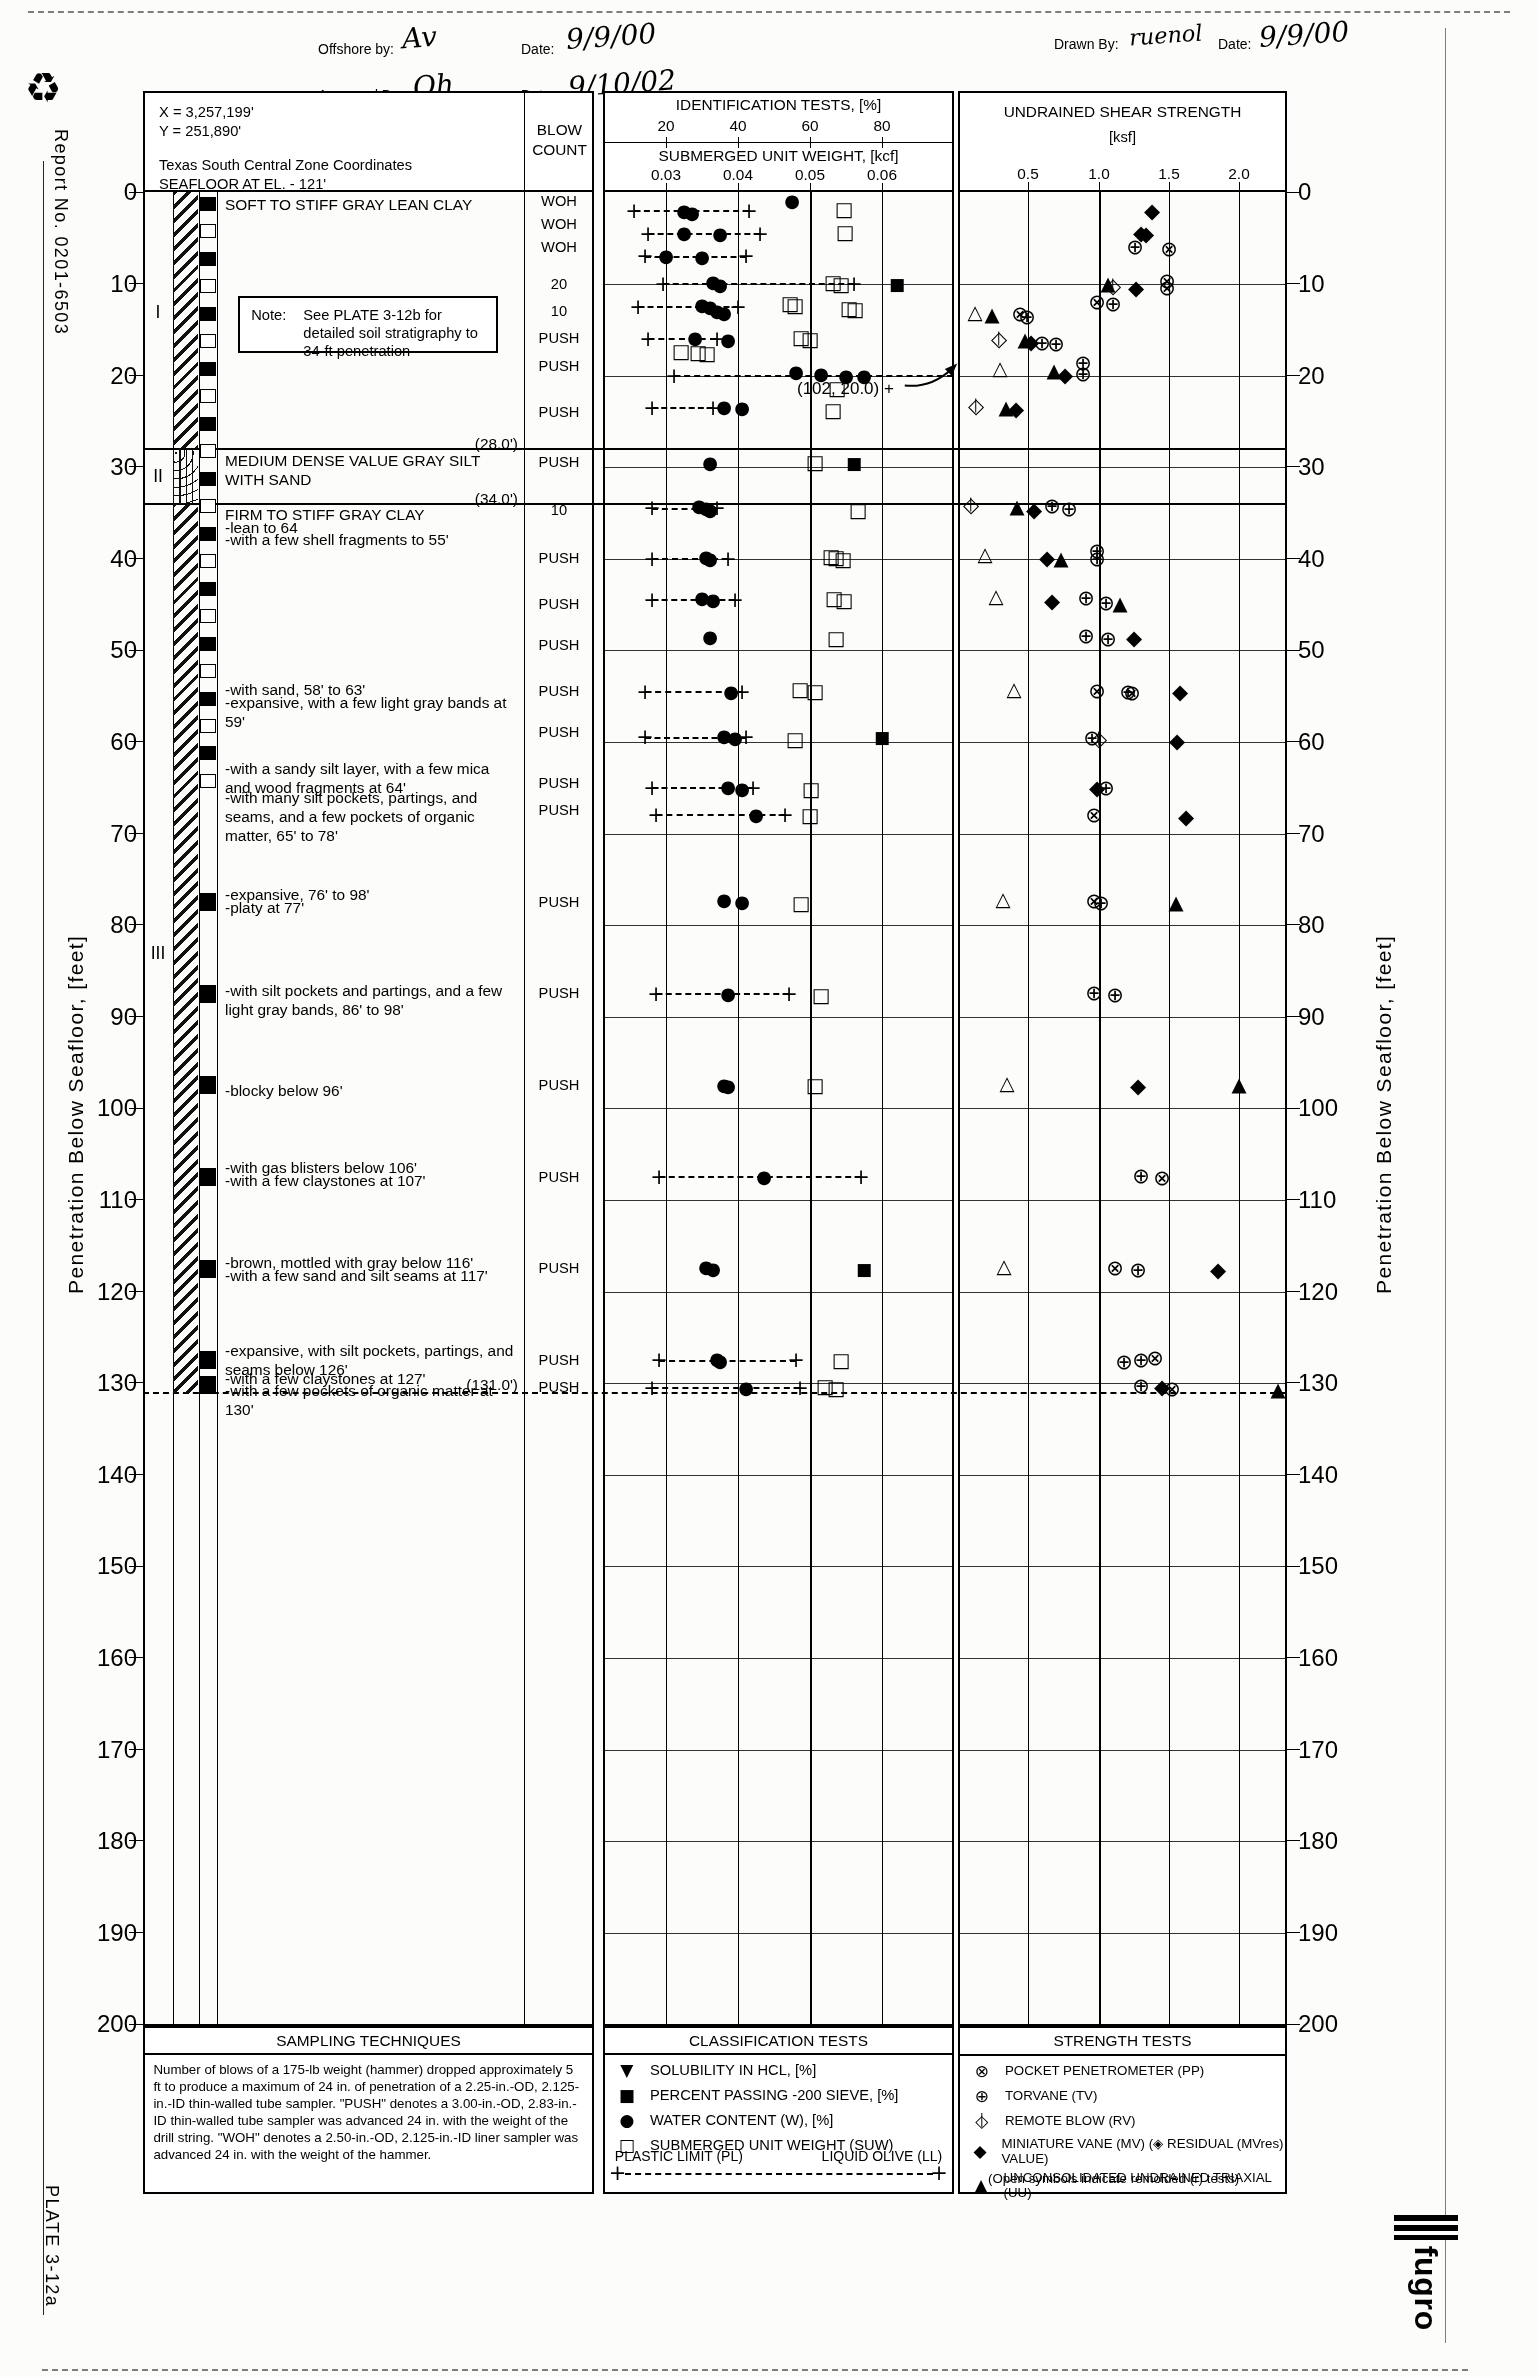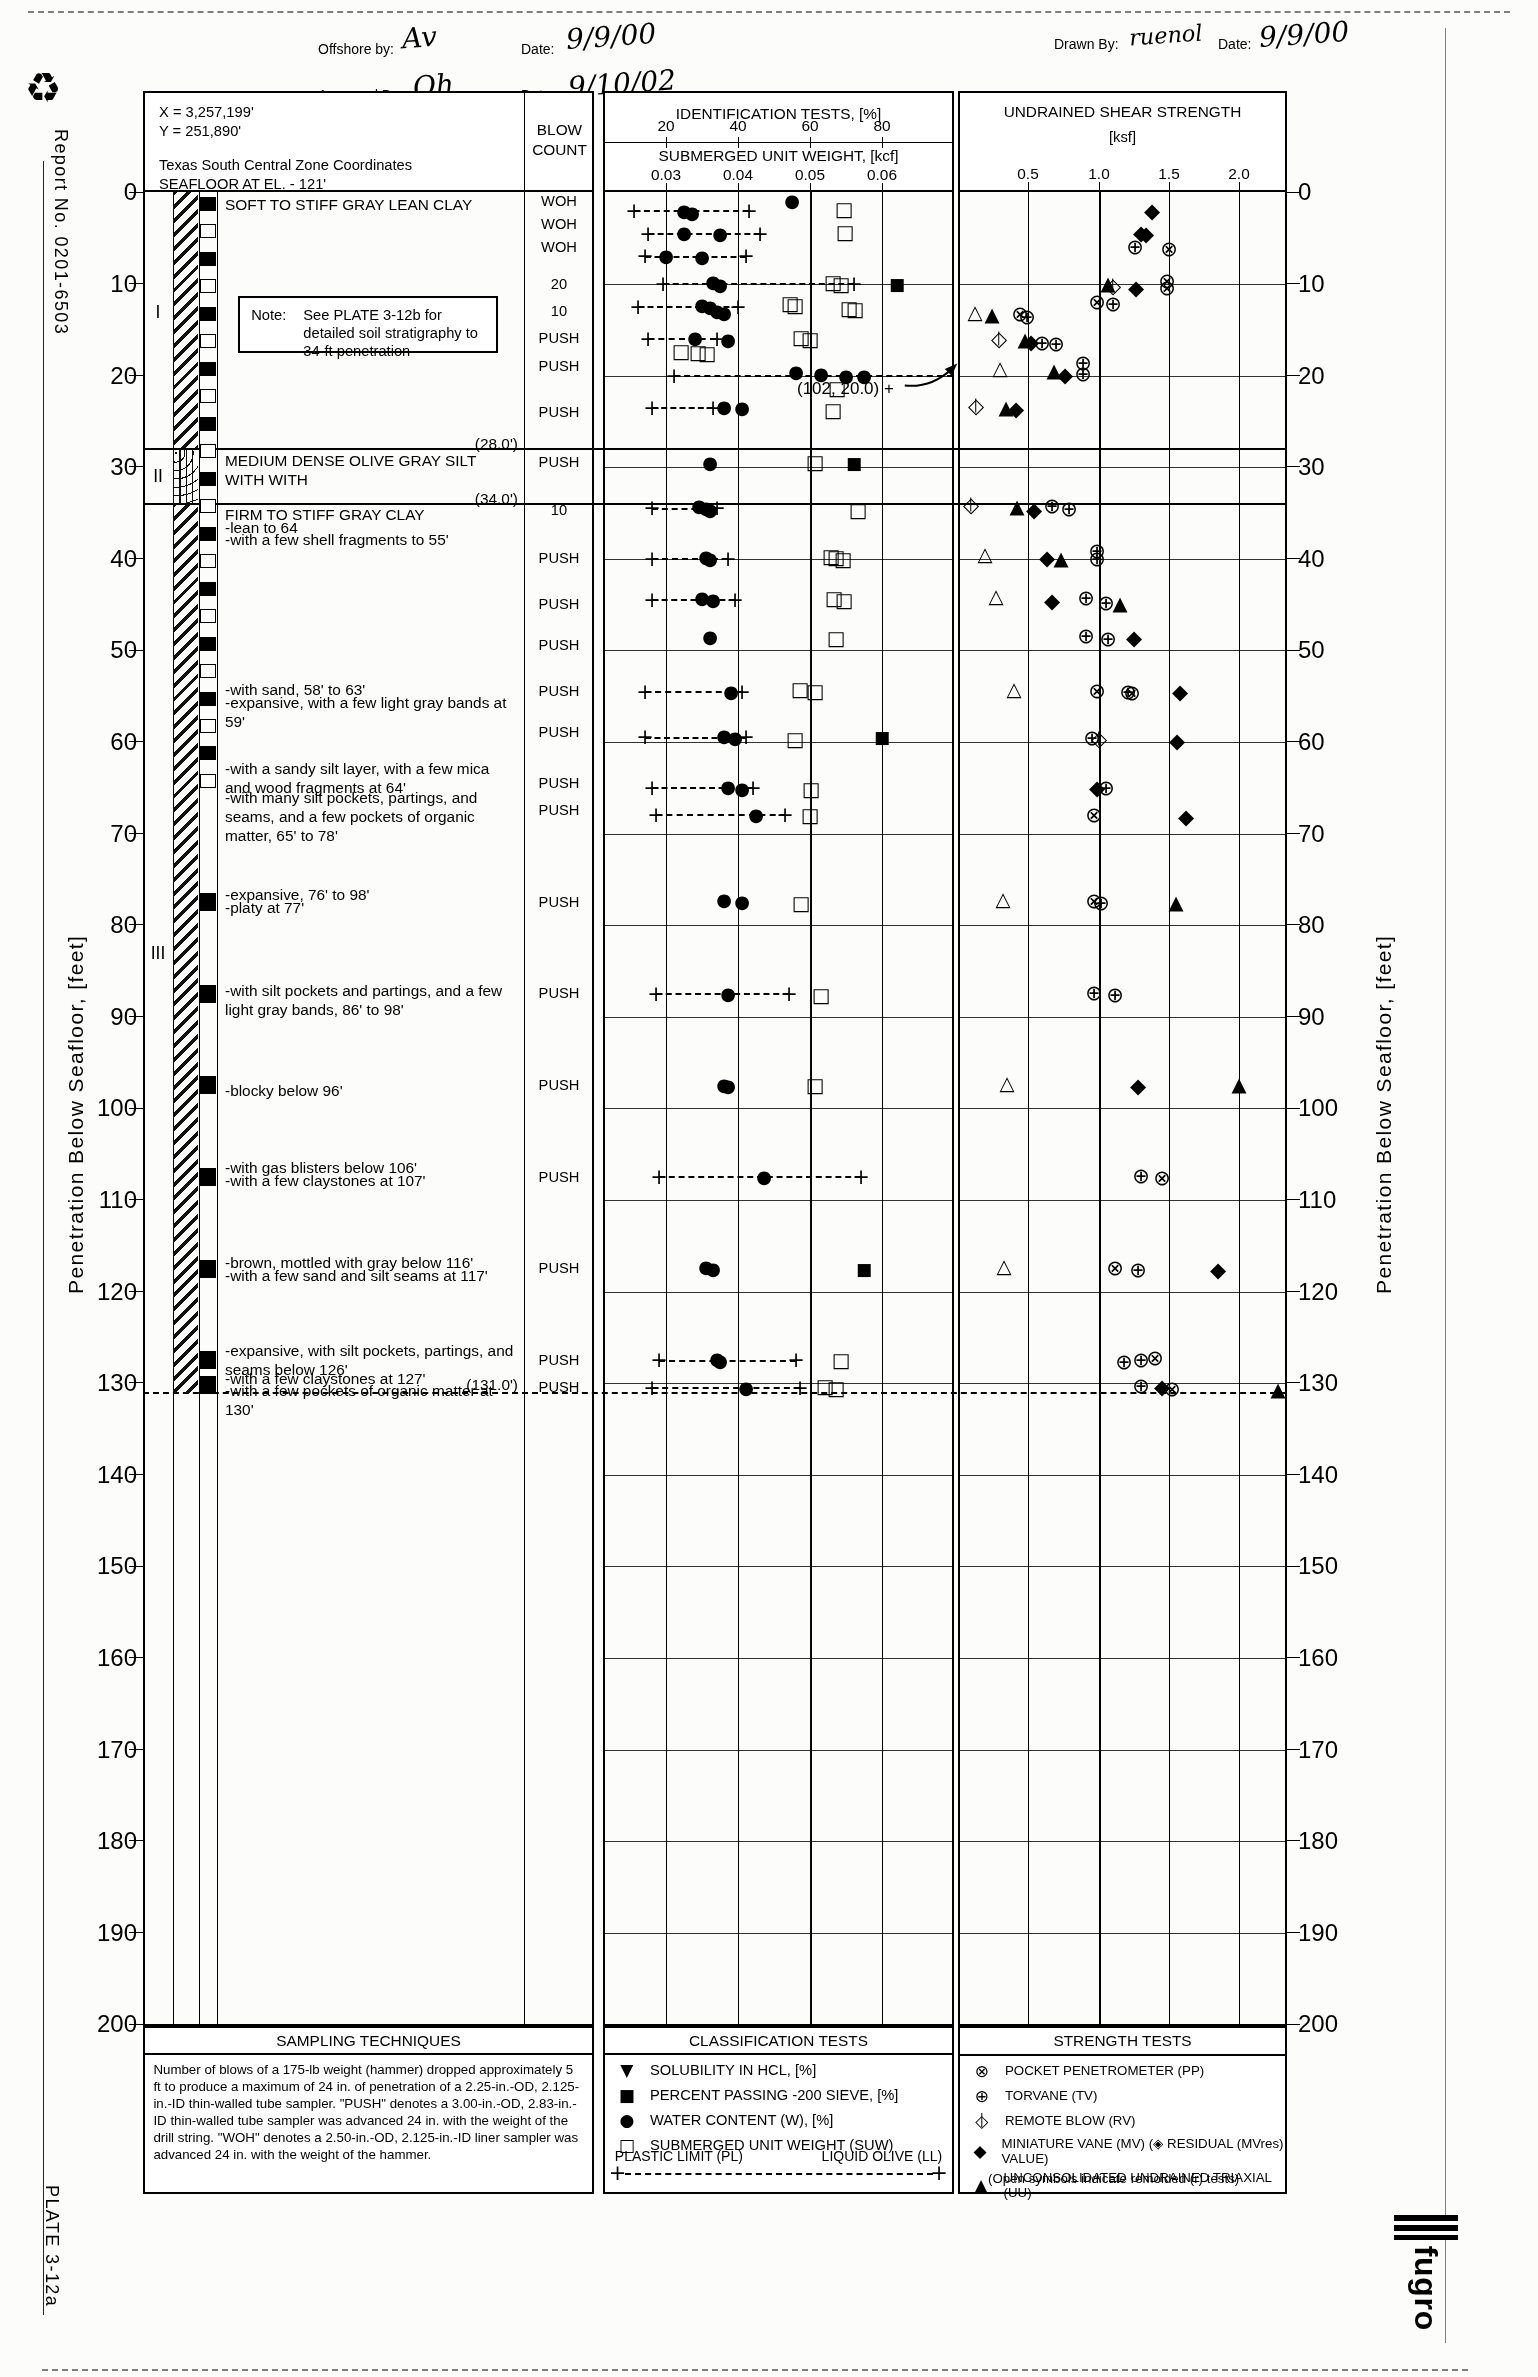--- a/index.html
+++ b/index.html
@@ -64,21 +64,21 @@
     <div>X = 3,257,199'</div>
     <div>Y = 251,890'</div>
     <div style="height:15.4px"></div>
     <div>Texas South Central Zone Coordinates</div>
     <div>SEAFLOOR AT EL. - 121'</div>
   </div>
   <div class="abs ctr" style="left:526px;top:120px;width:67px;font-size:15.4px;line-height:19.6px">BLOW COUNT</div>
 
   <div class="box" style="left:603px;top:91px;width:351px;height:101px"></div>
   <div class="hline" style="left:603px;top:142px;width:351px"></div>
-  <div class="abs ctr" style="left:603px;top:105px;width:351px;font-size:15.4px">IDENTIFICATION TESTS, [%]</div>
+  <div class="abs ctr" style="left:603px;top:96px;width:351px;font-size:15.4px">IDENTIFICATION TESTS, [%]</div>
   <div class="abs ctr" style="left:603px;top:147px;width:351px;font-size:15.4px">SUBMERGED UNIT WEIGHT, [kcf]</div>
 
   <div class="box" style="left:958px;top:91px;width:329px;height:101px"></div>
   <div class="abs ctr" style="left:958px;top:103px;width:329px;font-size:15.4px">UNDRAINED SHEAR STRENGTH</div>
   <div class="abs ctr" style="left:958px;top:129px;width:329px;font-size:14.7px">[ksf]</div>
 
   <div class="box nobg" style="left:143px;top:190px;width:451px;height:1836px"></div>
   <div class="box nobg" style="left:603px;top:190px;width:351px;height:1836px"></div>
   <div class="box nobg" style="left:958px;top:190px;width:329px;height:1836px"></div>
   <div class="vline" style="left:524px;top:91px;height:1936px"></div>
@@ -360,21 +360,21 @@
     <div class="abs" style="left: 200px; top: 1076px; width: 16px; height: 18px; background: rgb(0, 0, 0);"></div>
     <div class="abs" style="left: 200px; top: 1168px; width: 16px; height: 18px; background: rgb(0, 0, 0);"></div>
     <div class="abs" style="left: 200px; top: 1260px; width: 16px; height: 18px; background: rgb(0, 0, 0);"></div>
     <div class="abs" style="left: 200px; top: 1351px; width: 16px; height: 18px; background: rgb(0, 0, 0);"></div>
     <div class="abs" style="left: 200px; top: 1376px; width: 16px; height: 18px; background: rgb(0, 0, 0);"></div>
     <div class="abs ctr" style="left: 144px; top: 302px; width: 28px; font-size: 17.5px;">I</div>
     <div class="abs ctr" style="left: 144px; top: 466px; width: 28px; font-size: 17.5px;">II</div>
     <div class="abs ctr" style="left: 144px; top: 943px; width: 28px; font-size: 17.5px;">III</div>
     <div class="abs" style="top: 195px; font-size: 15.4px; line-height: 19px; left: 225px; width: 292px;">SOFT TO STIFF GRAY LEAN CLAY</div>
     <div class="abs" style="top: 434px; font-size: 15.4px; line-height: 19px; left: 224px; width: 294px; text-align: right;">(28.0')</div>
-    <div class="abs" style="top: 451px; font-size: 15.4px; line-height: 19px; left: 225px; width: 292px;">MEDIUM DENSE OLIVE GRAY SILT WITH WITH</div>
+    <div class="abs" style="top: 451px; font-size: 15.4px; line-height: 19px; left: 225px; width: 292px;">MEDIUM DENSE VALUE GRAY SILT WITH SAND</div>
     <div class="abs" style="top: 489px; font-size: 15.4px; line-height: 19px; left: 224px; width: 294px; text-align: right;">(34.0')</div>
     <div class="abs" style="top: 505px; font-size: 15.4px; line-height: 19px; left: 225px; width: 292px;">FIRM TO STIFF GRAY CLAY</div>
     <div class="abs" style="top: 518px; font-size: 15.4px; line-height: 19px; left: 225px; width: 292px;">-lean to 64</div>
     <div class="abs" style="top: 530px; font-size: 15.4px; line-height: 19px; left: 225px; width: 292px;">-with a few shell fragments to 55'</div>
     <div class="abs" style="top: 680px; font-size: 15.4px; line-height: 19px; left: 225px; width: 292px;">-with sand, 58' to 63'</div>
     <div class="abs" style="top: 693px; font-size: 15.4px; line-height: 19px; left: 225px; width: 292px;">-expansive, with a few light gray bands at 59'</div>
     <div class="abs" style="top: 759px; font-size: 15.4px; line-height: 19px; left: 225px; width: 292px;">-with a sandy silt layer, with a few mica and wood fragments at 64'</div>
     <div class="abs" style="top: 788px; font-size: 15.4px; line-height: 19px; left: 225px; width: 292px;">-with many silt pockets, partings, and seams, and a few pockets of organic matter, 65' to 78'</div>
     <div class="abs" style="top: 885px; font-size: 15.4px; line-height: 19px; left: 225px; width: 292px;">-expansive, 76' to 98'</div>
     <div class="abs" style="top: 898px; font-size: 15.4px; line-height: 19px; left: 225px; width: 292px;">-platy at 77'</div>

